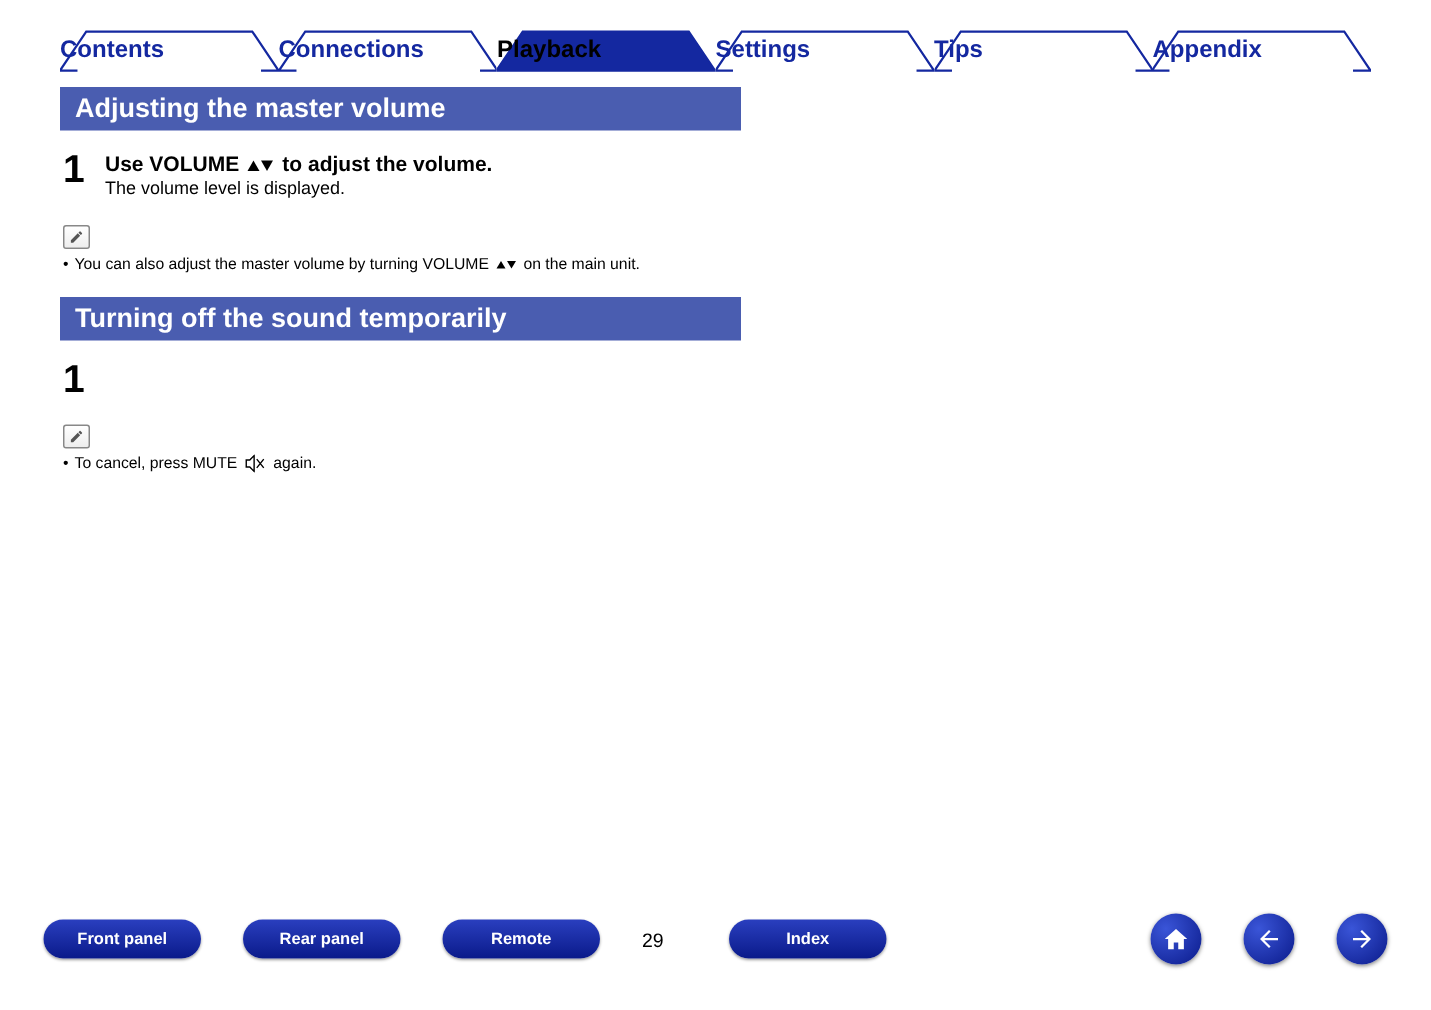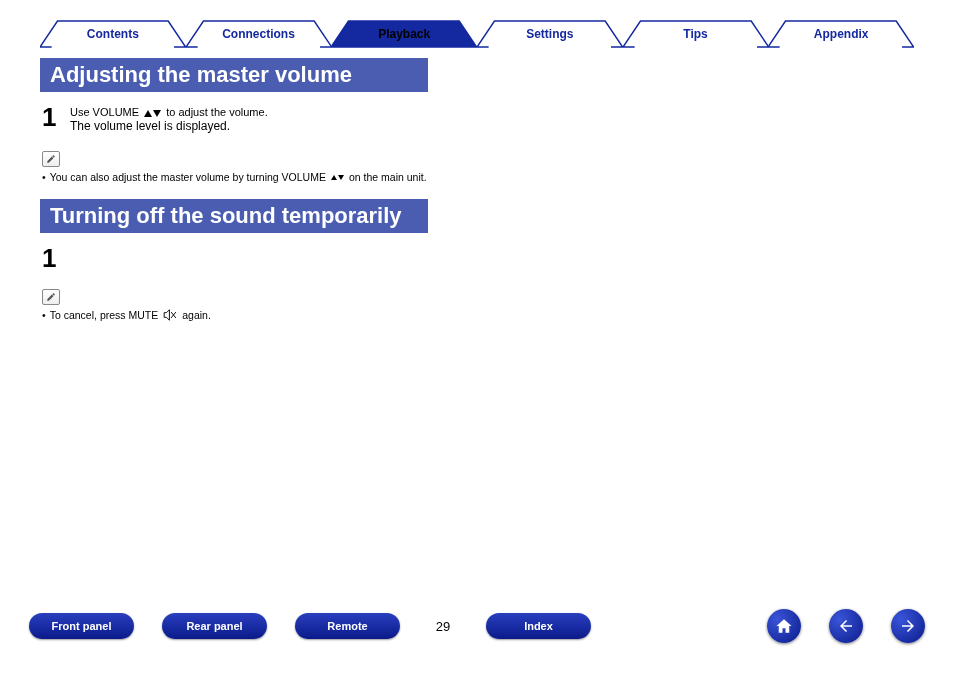--- a/index.html
+++ b/index.html
@@ -21,63 +21,62 @@
     display: flex;
     gap: 0;
     margin-bottom: 10px;
   }
   .tab {
     flex: 1;
     position: relative;
     height: 28px;
     display: flex;
     align-items: center;
-    justify-content: center;
-    font-weight: bold;
-    font-size: 12px;
+    font-weight: bold;
+    font-size: 16px;
     cursor: pointer;
   }
   .tab .tab-shape {
     position: absolute;
     inset: 0;
     z-index: 0;
   }
   .tab .tab-shape svg { width: 100%; height: 100%; display: block; }
   .tab-label { position: relative; z-index: 1; }
   .tab.inactive .tab-label { color: #1428a0; }
   .tab.active .tab-label { color: #000000; }
 
   .section-header {
     background: #4a5db0;
     color: #fff;
     font-weight: bold;
-    font-size: 22px;
+    font-size: 18px;
     padding: 4px 10px;
-    width: 388px;
+    width: 454px;
     margin-top: 8px;
     margin-bottom: 12px;
   }
   .step {
     display: flex;
     gap: 10px;
     margin-bottom: 10px;
     margin-left: 2px;
   }
   .step-num {
     font-weight: bold;
     font-size: 26px;
     line-height: 1;
     min-width: 18px;
   }
   .step-body {
     padding-top: 2px;
   }
   .step-title {
-    font-weight: normal;
-    font-size: 11px;
+    font-weight: bold;
+    font-size: 14px;
   }
   .step-desc {
     font-size: 12px;
     margin-top: 1px;
   }
   .note-icon {
     display: inline-flex;
     align-items: center;
     justify-content: center;
     width: 18px;
@@ -141,21 +140,21 @@
     padding: 7px 0;
     width: 105px;
     text-align: center;
     border-radius: 16px;
     cursor: pointer;
     box-shadow: 0 1px 2px rgba(0,0,0,0.4);
   }
   .page-num {
     font-size: 13px;
     min-width: 30px;
-    text-align: center;
+    text-align: left;
   }
   .footer-spacer { flex: 1; }
   .circle-btn {
     width: 34px;
     height: 34px;
     border-radius: 50%;
     background: radial-gradient(circle at 30% 30%, #3a55d8, #0a1a8a);
     display: flex;
     align-items: center;
     justify-content: center;

